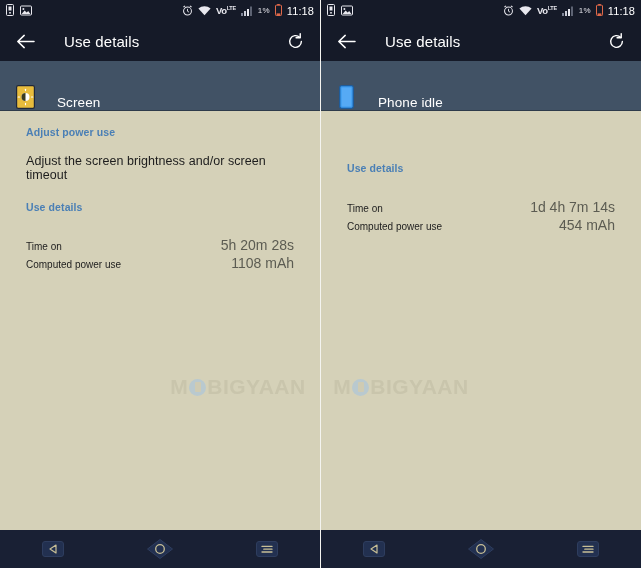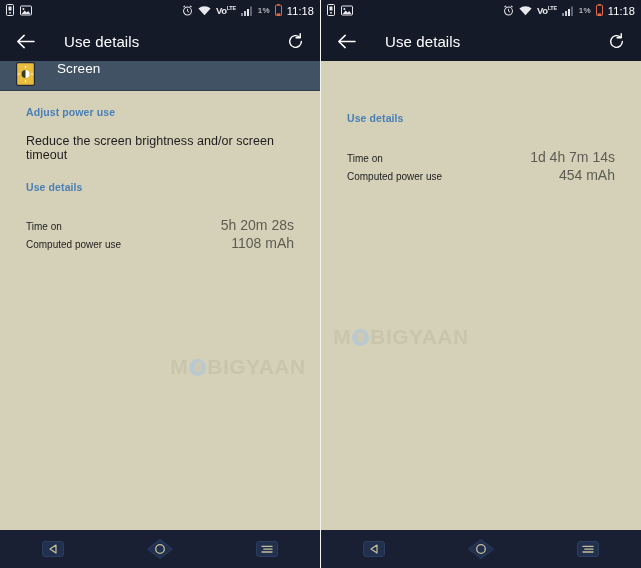--- a/index.html
+++ b/index.html
@@ -68,24 +68,24 @@
   }
   .appbar-spacer { flex: 1; }
   .icon-btn {
     width: 22px; height: 22px;
     display: flex; align-items: center; justify-content: center;
     cursor: pointer;
   }
 
   
   .subheader {
-    height: 30px;
+    height: 50px;
     background: #415265;
     border-bottom: 1px solid #2e3b4a;
-    display: flex; align-items: flex-start;
+    display: flex; align-items: flex-end;
     padding: 0 14px;
     flex: none;
   }
   .app-icon-wrap {
     width: 22px; height: 26px;
     display: flex; align-items: center; justify-content: center;
     flex: none;
   }
   .subheader-title {
     color: #ffffff;
@@ -269,21 +269,21 @@
               <path d="M3.5 12 H2.2"></path>
               <path d="M16.8 12 H15.5"></path>
             </g>
           </svg>
       </div>
       <div class="subheader-title">Screen</div>
     </div>
 
     <div class="content">
       <div class="section-link s-head-1">Adjust power use</div>
-      <div class="desc">Reduce the screen brightness and/or screen timeout</div>
+      <div class="desc">Adjust the screen brightness and/or screen timeout</div>
       <div class="section-link s-head-2">Use details</div>
       <div class="rows">
         <div class="row">
           <span class="row-label">Time on</span>
           <span class="row-value">5h 20m 28s</span>
         </div>
         <div class="row">
           <span class="row-label">Computed power use</span>
           <span class="row-value">1108 mAh</span>
         </div>
@@ -392,20 +392,29 @@
       <div class="appbar-title">Use details</div>
       <div class="appbar-spacer"></div>
       <div class="icon-btn">
         <svg width="17" height="17" viewBox="0 0 18 18">
             <path d="M15.2 9 A6.2 6.2 0 1 1 13.4 4.6" fill="none" stroke="#ffffff" stroke-width="1.5" stroke-linecap="round"></path>
             <path d="M14 0.8 V5.1 H9.6" fill="none" stroke="#ffffff" stroke-width="1.5" stroke-linecap="round" stroke-linejoin="round"></path>
           </svg>
       </div>
     </div>
 
+    <div class="subheader">
+      <div class="app-icon-wrap">
+        <svg width="15" height="24" viewBox="0 0 15 24">
+            <rect x="0.7" y="0.7" width="13.6" height="22.6" rx="1.8" fill="#3b9bf0" stroke="#1f5c9b" stroke-width="1.3"></rect>
+            <rect x="2.6" y="2.6" width="9.8" height="18.8" rx="0.6" fill="#56aaf5"></rect>
+          </svg>
+      </div>
+      <div class="subheader-title">Phone idle</div>
+    </div>
 
     <div class="content">
       <div class="section-link s-head-2-alt">Use details</div>
       <div class="rows rows-alt">
         <div class="row">
           <span class="row-label">Time on</span>
           <span class="row-value">1d 4h 7m 14s</span>
         </div>
         <div class="row">
           <span class="row-label">Computed power use</span>

